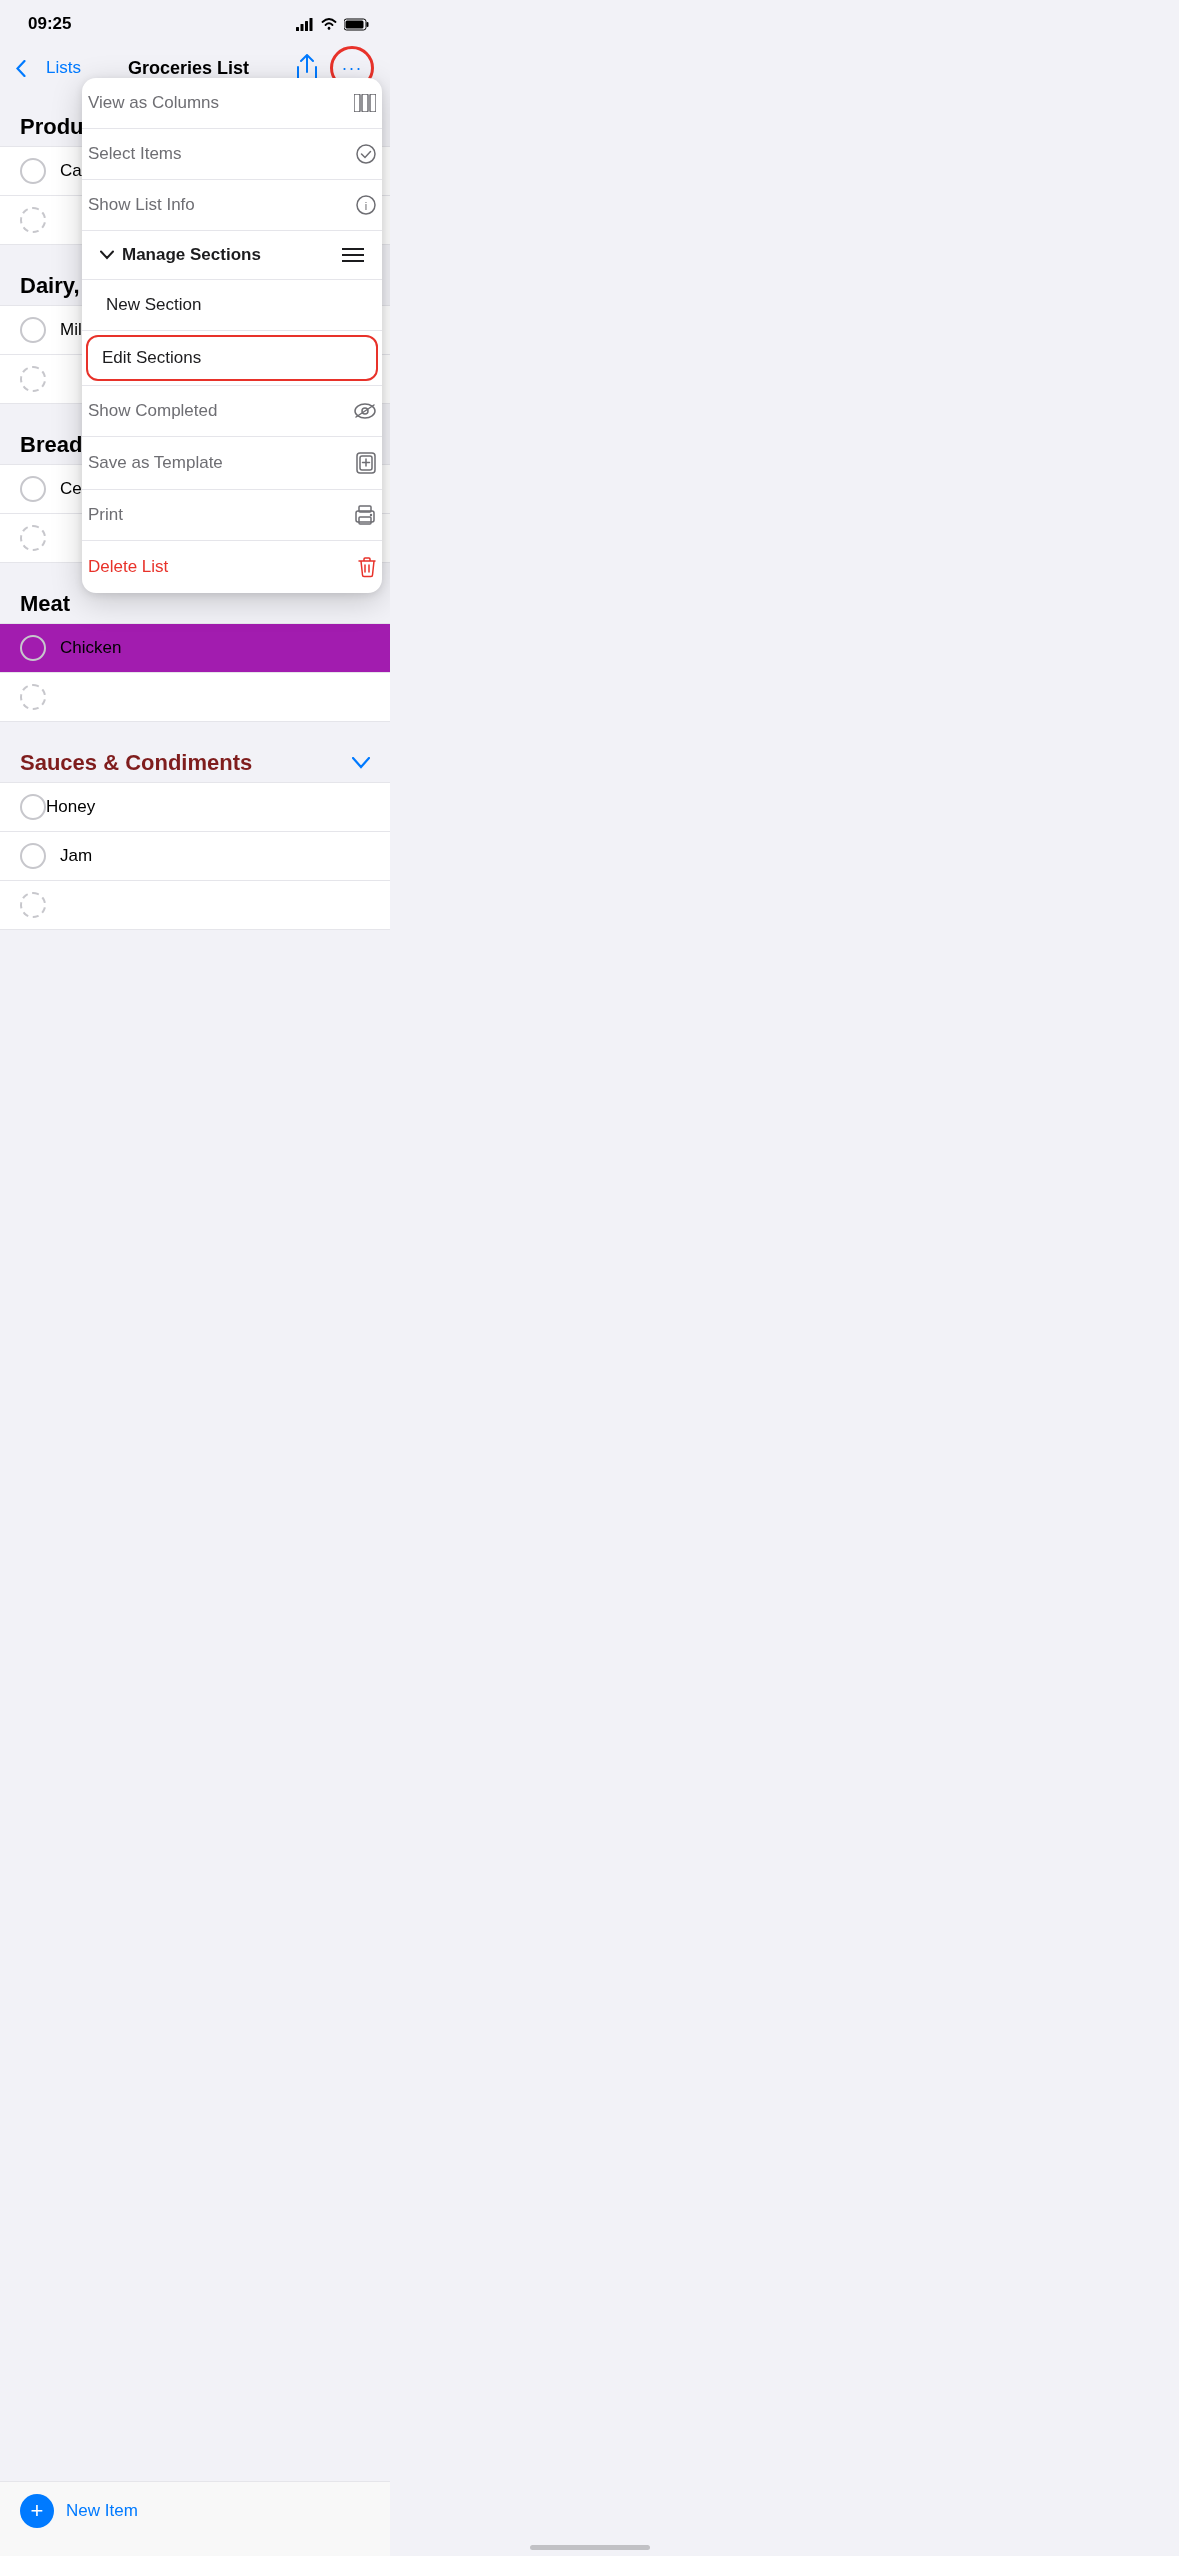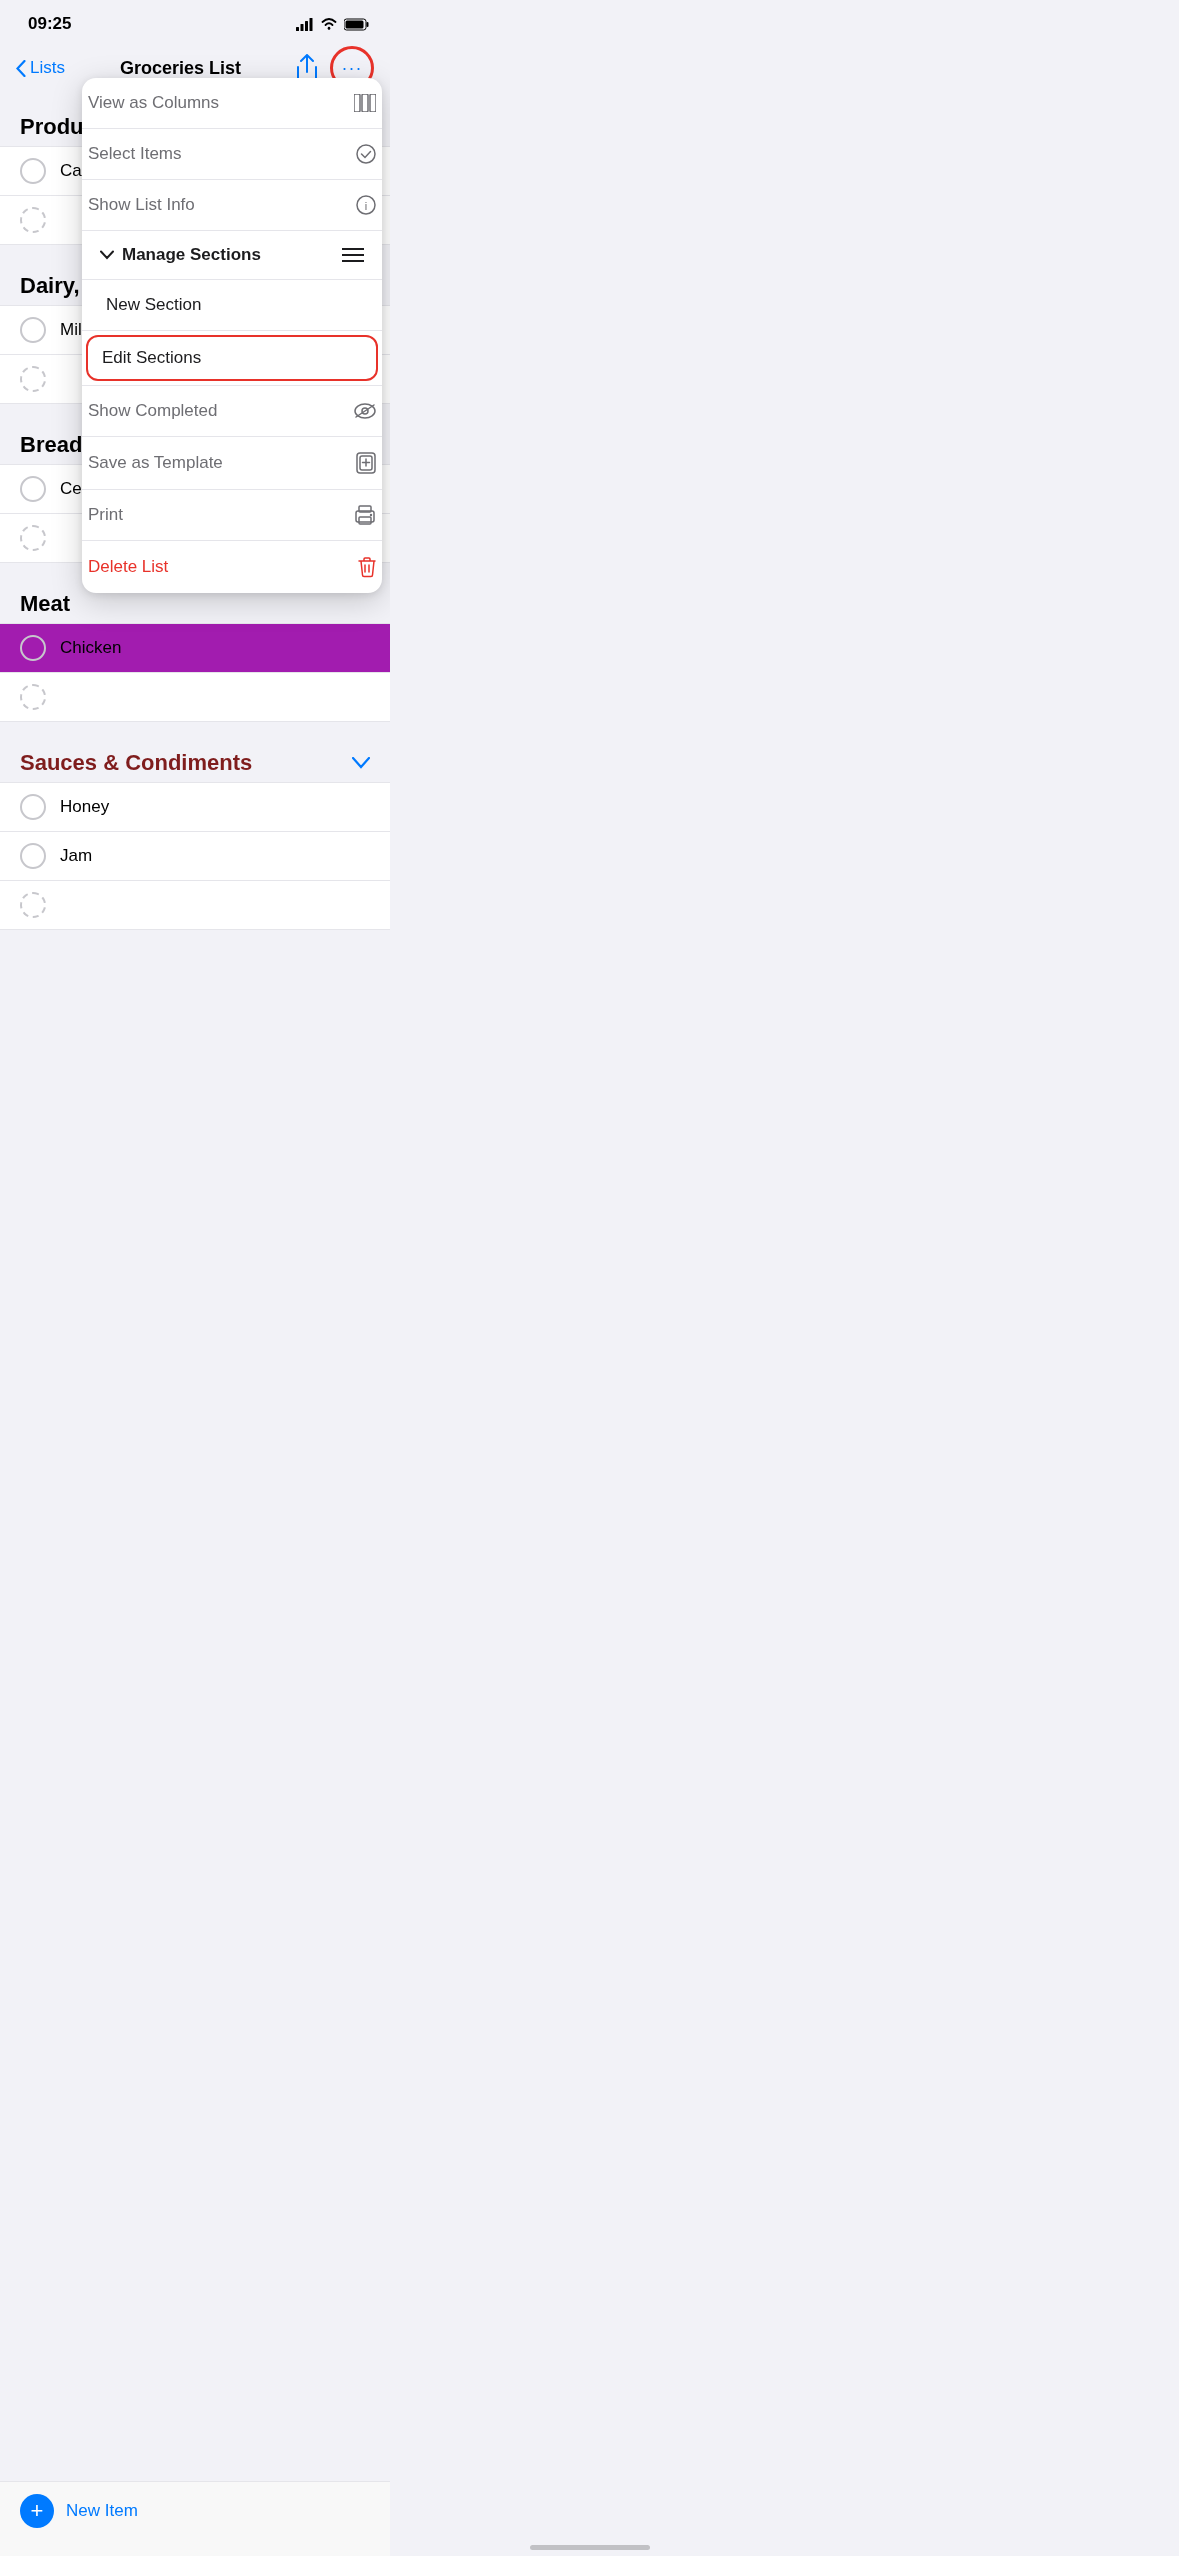--- a/index.html
+++ b/index.html
@@ -36,21 +36,21 @@
     .nav-bar {
       display: flex;
       justify-content: space-between;
       align-items: center;
       padding: 4px 16px 12px;
       background: #f2f2f7;
     }
     .nav-back {
       display: flex;
       align-items: center;
-      gap: 4px;
+      gap: 20px;
       color: #007aff;
       font-size: 17px;
       cursor: pointer;
     }
     .nav-title {
       font-size: 18px;
       font-weight: 700;
       color: #000;
     }
     .nav-actions {
@@ -332,21 +332,21 @@
   </div>
 
   <div class="section-divider"></div>
 
   <div class="section-header-row">
     <span class="section-header-title">Sauces &amp; Condiments</span>
     <svg width="18" height="12" viewBox="0 0 18 12" style="cursor:pointer;">
       <path d="M1 1l8 9 8-9" stroke="#007aff" stroke-width="2.2" stroke-linecap="round" fill="none"></path>
     </svg>
   </div>
-  <div style="display:flex;align-items:center;padding:11px 20px;background:#fff;border-bottom:1px solid #e5e5ea;border-top:1px solid #e5e5ea;gap:14px;">
+  <div style="display:flex;align-items:center;padding:11px 20px;background:#fff;border-bottom:1px solid #e5e5ea;border-top:1px solid #e5e5ea;">
     <div class="item-circle"></div>
     <span class="item-text">Honey</span>
   </div>
   <div style="display:flex;align-items:center;padding:11px 20px;background:#fff;border-bottom:1px solid #e5e5ea;gap:14px;">
     <div class="item-circle"></div>
     <span class="item-text">Jam</span>
   </div>
   <div style="display:flex;align-items:center;padding:11px 20px;background:#fff;border-bottom:1px solid #e5e5ea;gap:14px;">
     <div class="item-circle dashed"></div>
   </div>

